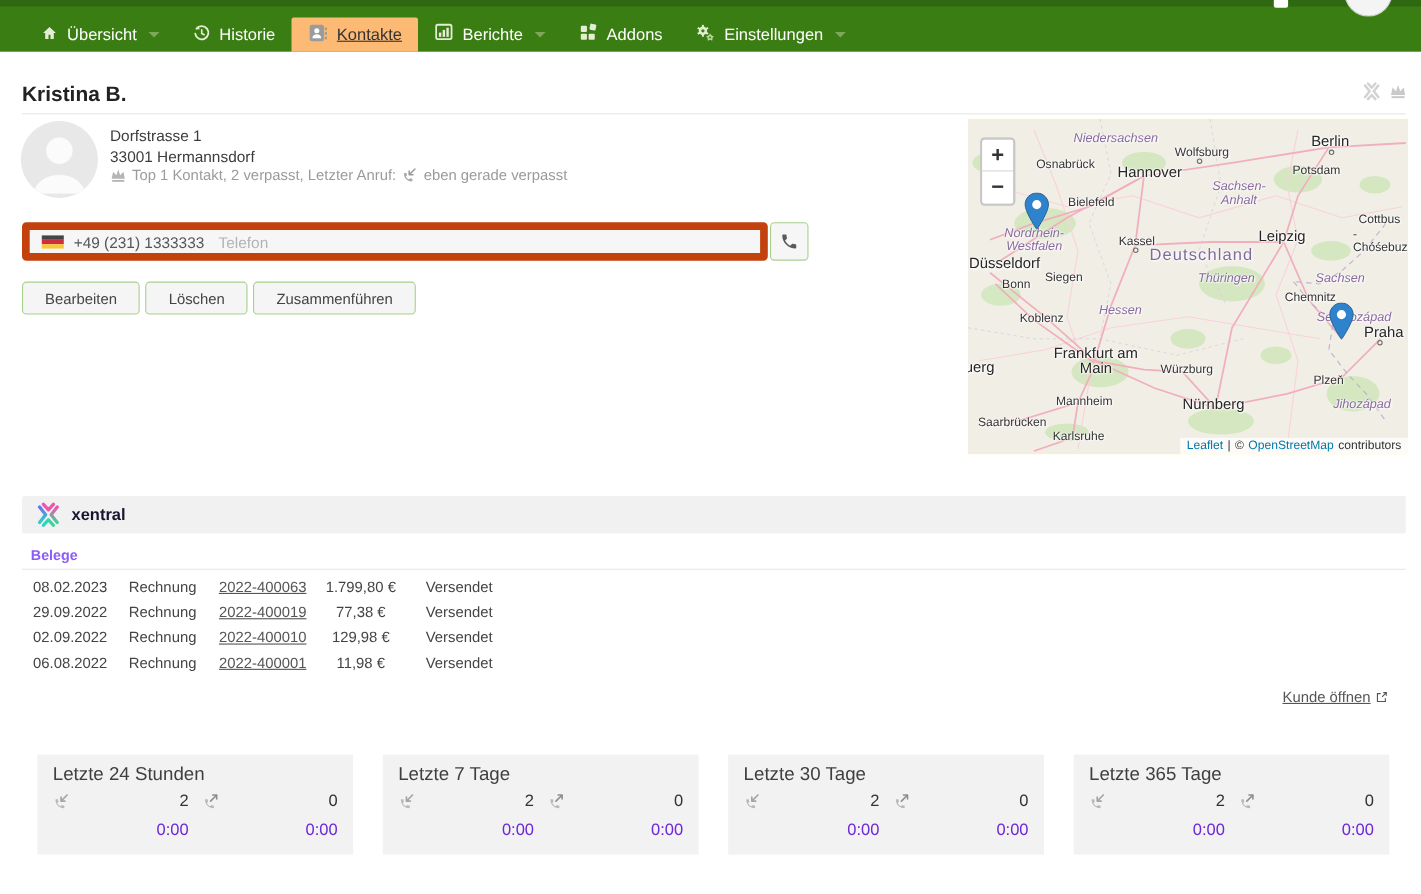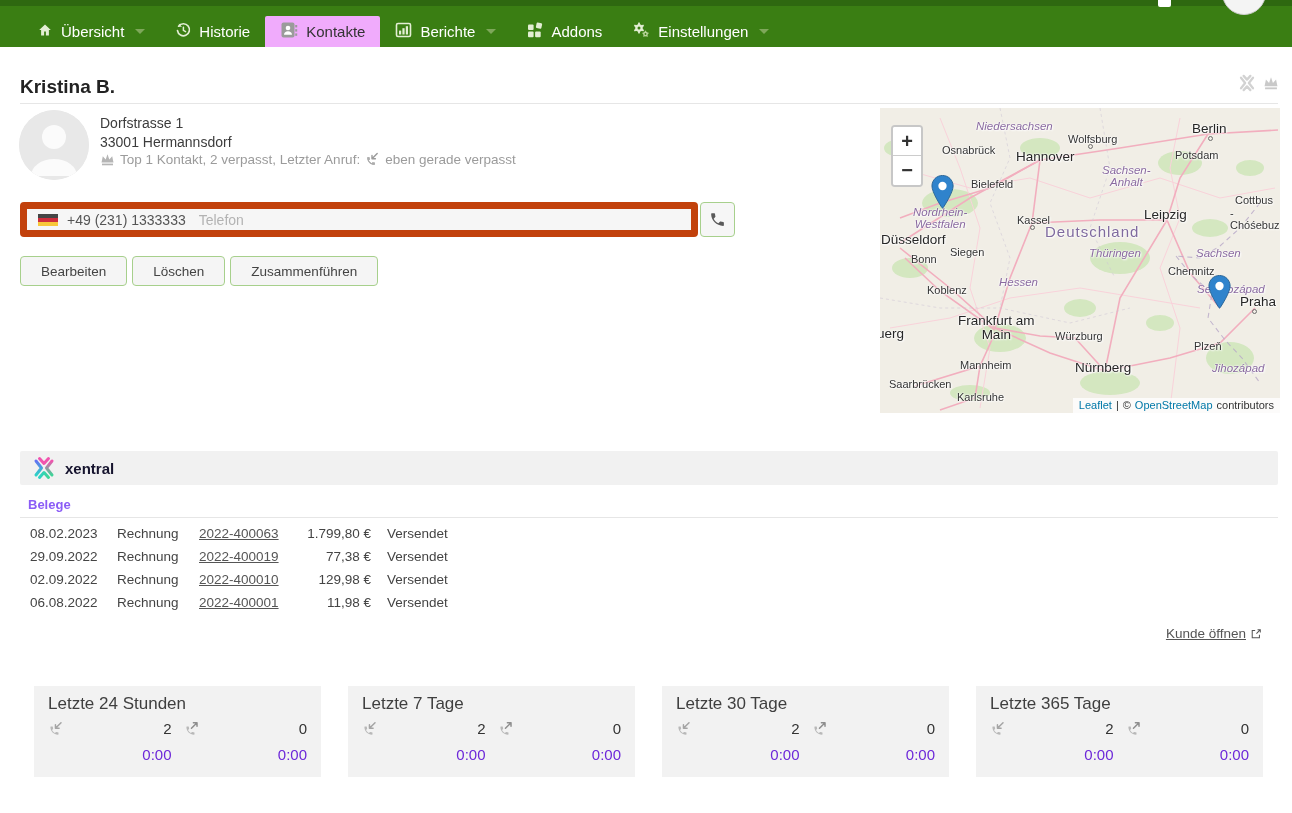--- a/index.html
+++ b/index.html
@@ -8,21 +8,21 @@
     font-family:"Liberation Sans","DejaVu Sans",sans-serif;
     background:#ffffff; color:#333; position:relative; overflow:hidden;
   }
 
   
   .topbar { position:absolute; top:0; left:0; width:1292px; height:47px; background:#3a7e13; }
   .topbar-darkstrip { position:absolute; top:0; left:0; width:100%; height:6px; background:#2e6810; }
   .tabs { position:absolute; left:22px; bottom:0; display:flex; align-items:flex-end; }
   .tab { display:flex; align-items:center; gap:8px; height:31px; padding:0 15px;
          color:#fff; font-size:15px; cursor:pointer; white-space:nowrap; }
-  .tab.active { background:#f0abfc; color:#333; border-radius:2px 2px 0 0; }
+  .tab.active { background:#fdba74; color:#333; border-radius:2px 2px 0 0;text-decoration:underline; }
   .caret { width:0; height:0; border-left:5px solid transparent; border-right:5px solid transparent;
            border-top:5px solid #7ea75a; margin-left:3px; }
   .mini-top-icon { position:absolute; left:1158px; top:-3px; width:13px; height:10px;
                    background:#fff; border-radius:2px; }
   .partial-avatar { position:absolute; left:1222px; top:-29px; width:44px; height:44px;
                     border-radius:50%; background:#f4f4f4; border:1px solid #cfcfcf; }
 
   
   .page-title { position:absolute; left:20px; top:76px; font-size:19px; font-weight:bold; color:#222; }
   .hr { position:absolute; height:1px; background:#e6e6e6; }
@@ -76,21 +76,21 @@
   .brandbar { position:absolute; left:20px; top:451px; width:1258px; height:34px; background:#f1f1f1;
               border-radius:2px; display:flex; align-items:center; padding:1px 12px; gap:9px; }
   .brand-name { font-size:15px; font-weight:bold; color:#16142e; }
   .section-title { position:absolute; left:28px; top:497px; font-size:13px; font-weight:bold; color:#8b5cf6; }
   .doc-table { position:absolute; left:30px; top:522px; font-size:13.5px; color:#444; }
   .doc-row { display:flex; height:23px; align-items:center; }
   .dc-date { width:87px; }
   .dc-type { width:82px; }
   .dc-num  { width:86px; }
   .dc-num a, .open-link a { color:#555; text-decoration:underline; cursor:pointer; }
-  .dc-amount { width:86px; text-align:right; padding-right:0; }
+  .dc-amount { width:86px; text-align:center; padding-right:0; }
   .dc-status { margin-left:16px; }
   .open-link { position:absolute; right:30px; top:626px; display:flex; align-items:center; gap:4px;
                font-size:13.5px; color:#555; }
 
   
   .card { position:absolute; top:686px; width:287px; height:91px; background:#f2f2f2; }
   .card-title { font-size:17px; color:#3f3f3f; padding:8px 14px 0 14px; }
   .card-grid { display:grid; grid-template-columns:1fr 1fr; column-gap:12px; padding:6px 14px 0 14px; }
   .card-cell { display:flex; align-items:center; justify-content:space-between; }
   .card-num { font-size:15px; color:#333; }

